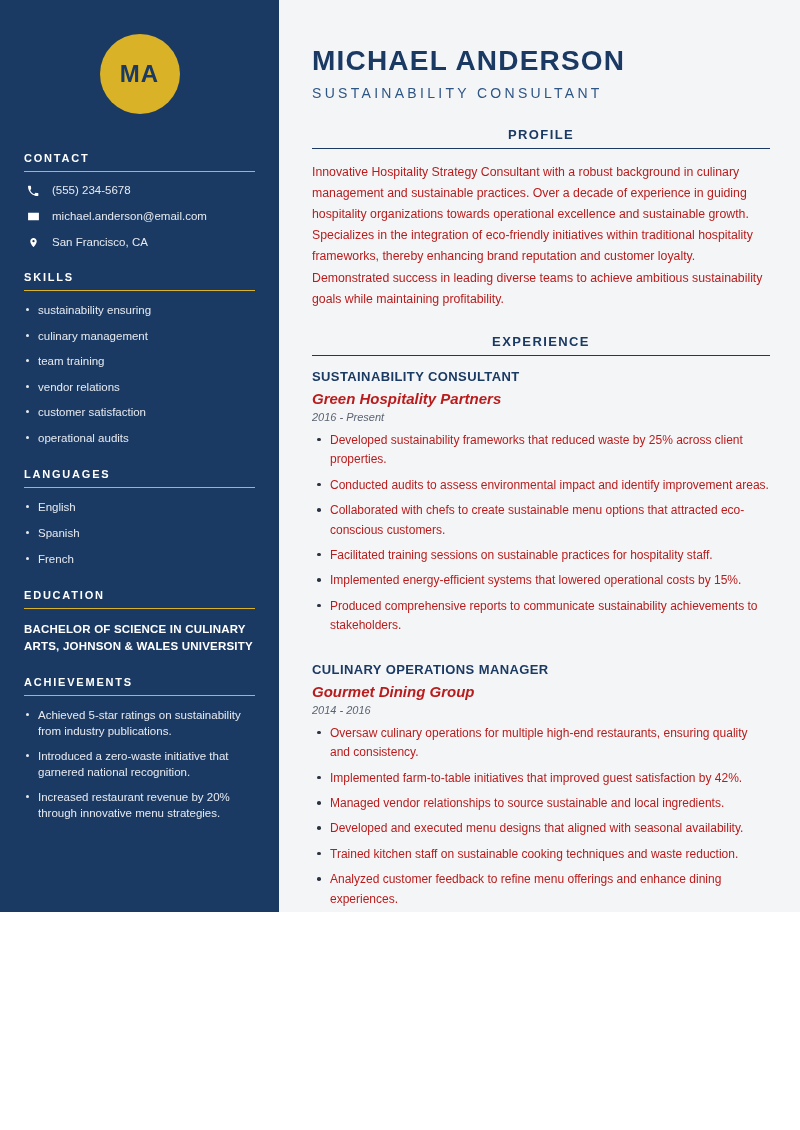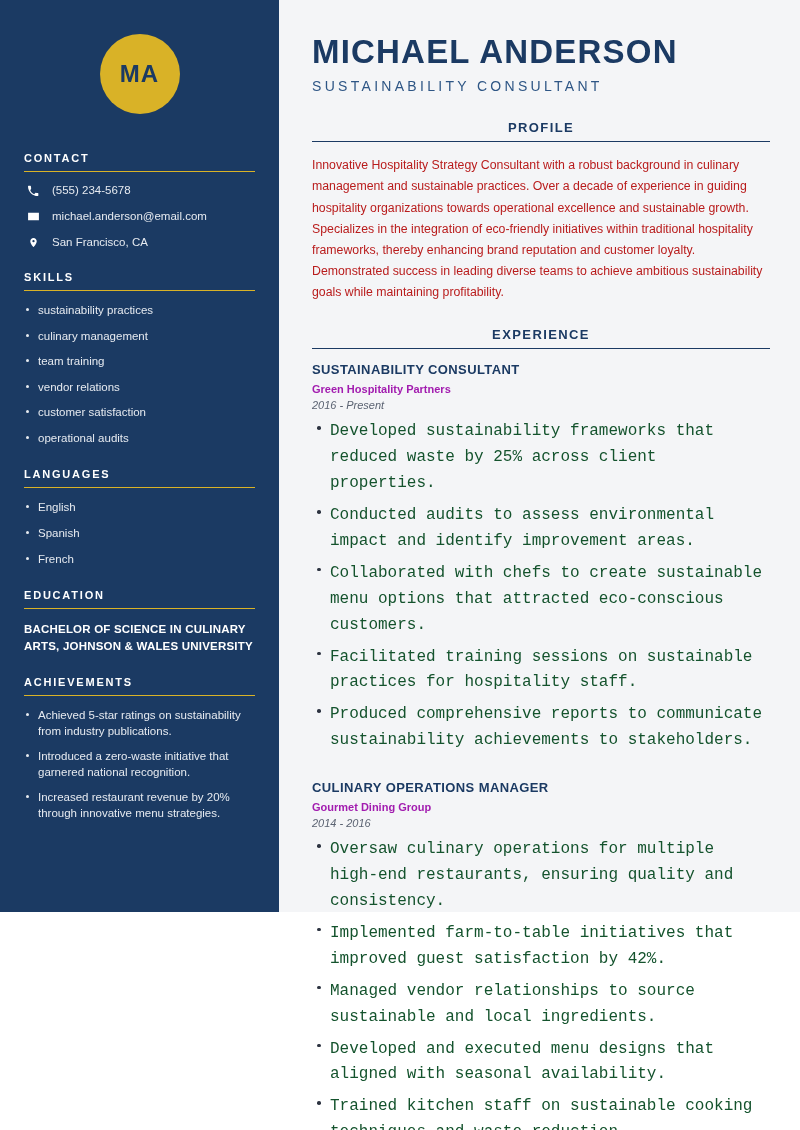--- a/index.html
+++ b/index.html
@@ -114,26 +114,26 @@
   }
 
   
   .main {
     flex: 1 1 auto;
     background: #f4f5f7;
     box-sizing: border-box;
     padding: 30px 30px 0 33px;
   }
   .name {
-    font-size: 33px;
+    font-size: 28px;
     font-weight: bold;
     color: #1b3a63;
     letter-spacing: 1.2px;
     line-height: 1.1;
-    margin: 4px 0 8px 0;
+    margin: 16px 0 8px 0;
   }
   .job-title {
     font-size: 14px;
     color: #2e5685;
     letter-spacing: 3.3px;
     margin-bottom: 26px;
   }
   .sec-title {
     font-size: 13px;
     font-weight: bold;
@@ -155,44 +155,44 @@
     margin-bottom: 18px;
   }
   .job-role {
     font-size: 13px;
     font-weight: bold;
     color: #1b3a63;
     letter-spacing: 0.4px;
     margin-bottom: 6px;
   }
   .job-company {
-    font-size: 11px;
-    font-weight: bold;
-    color: #a21caf;
+    font-size: 15px;
+    font-weight: bold;
+    color: #b91c1c;
     margin-bottom: 4px;
+    font-style: italic;
   }
   .job-dates {
     font-size: 11px;
     font-style: italic;
     color: #5b6372;
     margin-bottom: 8px;
   }
   ul.job-bullets {
     list-style: none;
     margin: 0;
     padding: 0;
   }
   ul.job-bullets li {
     position: relative;
-    font-size: 16px;
-    color: #14532d;
+    font-size: 12px;
+    color: #b91c1c;
     line-height: 1.62;
     padding-left: 18px;
     margin-bottom: 6px;
-    font-family: Liberation Mono, monospace;
   }
   ul.job-bullets li::before {
     content: "";
     position: absolute;
     left: 5px;
     top: 7px;
     width: 3.5px;
     height: 3.5px;
     border-radius: 50%;
     background: #2c3340;
@@ -237,21 +237,21 @@
               <path d="M12 2C8.1 2 5 5.1 5 9c0 5.3 7 13 7 13s7-7.7 7-13c0-3.9-3.1-7-7-7zm0 9.5A2.5 2.5 0 1 1 12 6.5a2.5 2.5 0 0 1 0 5z"></path>
             </svg>
         </span>
         <span>San Francisco, CA</span>
       </div>
     </section>
 
     <section class="side-section">
       <div class="side-title">SKILLS</div>
       <ul class="side-list">
-        <li>sustainability practices</li>
+        <li>sustainability ensuring</li>
         <li>culinary management</li>
         <li>team training</li>
         <li>vendor relations</li>
         <li>customer satisfaction</li>
         <li>operational audits</li>
       </ul>
     </section>
 
     <section class="side-section">
       <div class="side-title">LANGUAGES</div>
@@ -293,20 +293,21 @@
 
       <div class="job">
         <div class="job-role">SUSTAINABILITY CONSULTANT</div>
         <div class="job-company">Green Hospitality Partners</div>
         <div class="job-dates">2016 - Present</div>
         <ul class="job-bullets">
           <li>Developed sustainability frameworks that reduced waste by 25% across client properties.</li>
           <li>Conducted audits to assess environmental impact and identify improvement areas.</li>
           <li>Collaborated with chefs to create sustainable menu options that attracted eco-conscious customers.</li>
           <li>Facilitated training sessions on sustainable practices for hospitality staff.</li>
+          <li>Implemented energy-efficient systems that lowered operational costs by 15%.</li>
           <li>Produced comprehensive reports to communicate sustainability achievements to stakeholders.</li>
         </ul>
       </div>
 
       <div class="exp-gap"></div>
 
       <div class="job">
         <div class="job-role">CULINARY OPERATIONS MANAGER</div>
         <div class="job-company">Gourmet Dining Group</div>
         <div class="job-dates">2014 - 2016</div>

